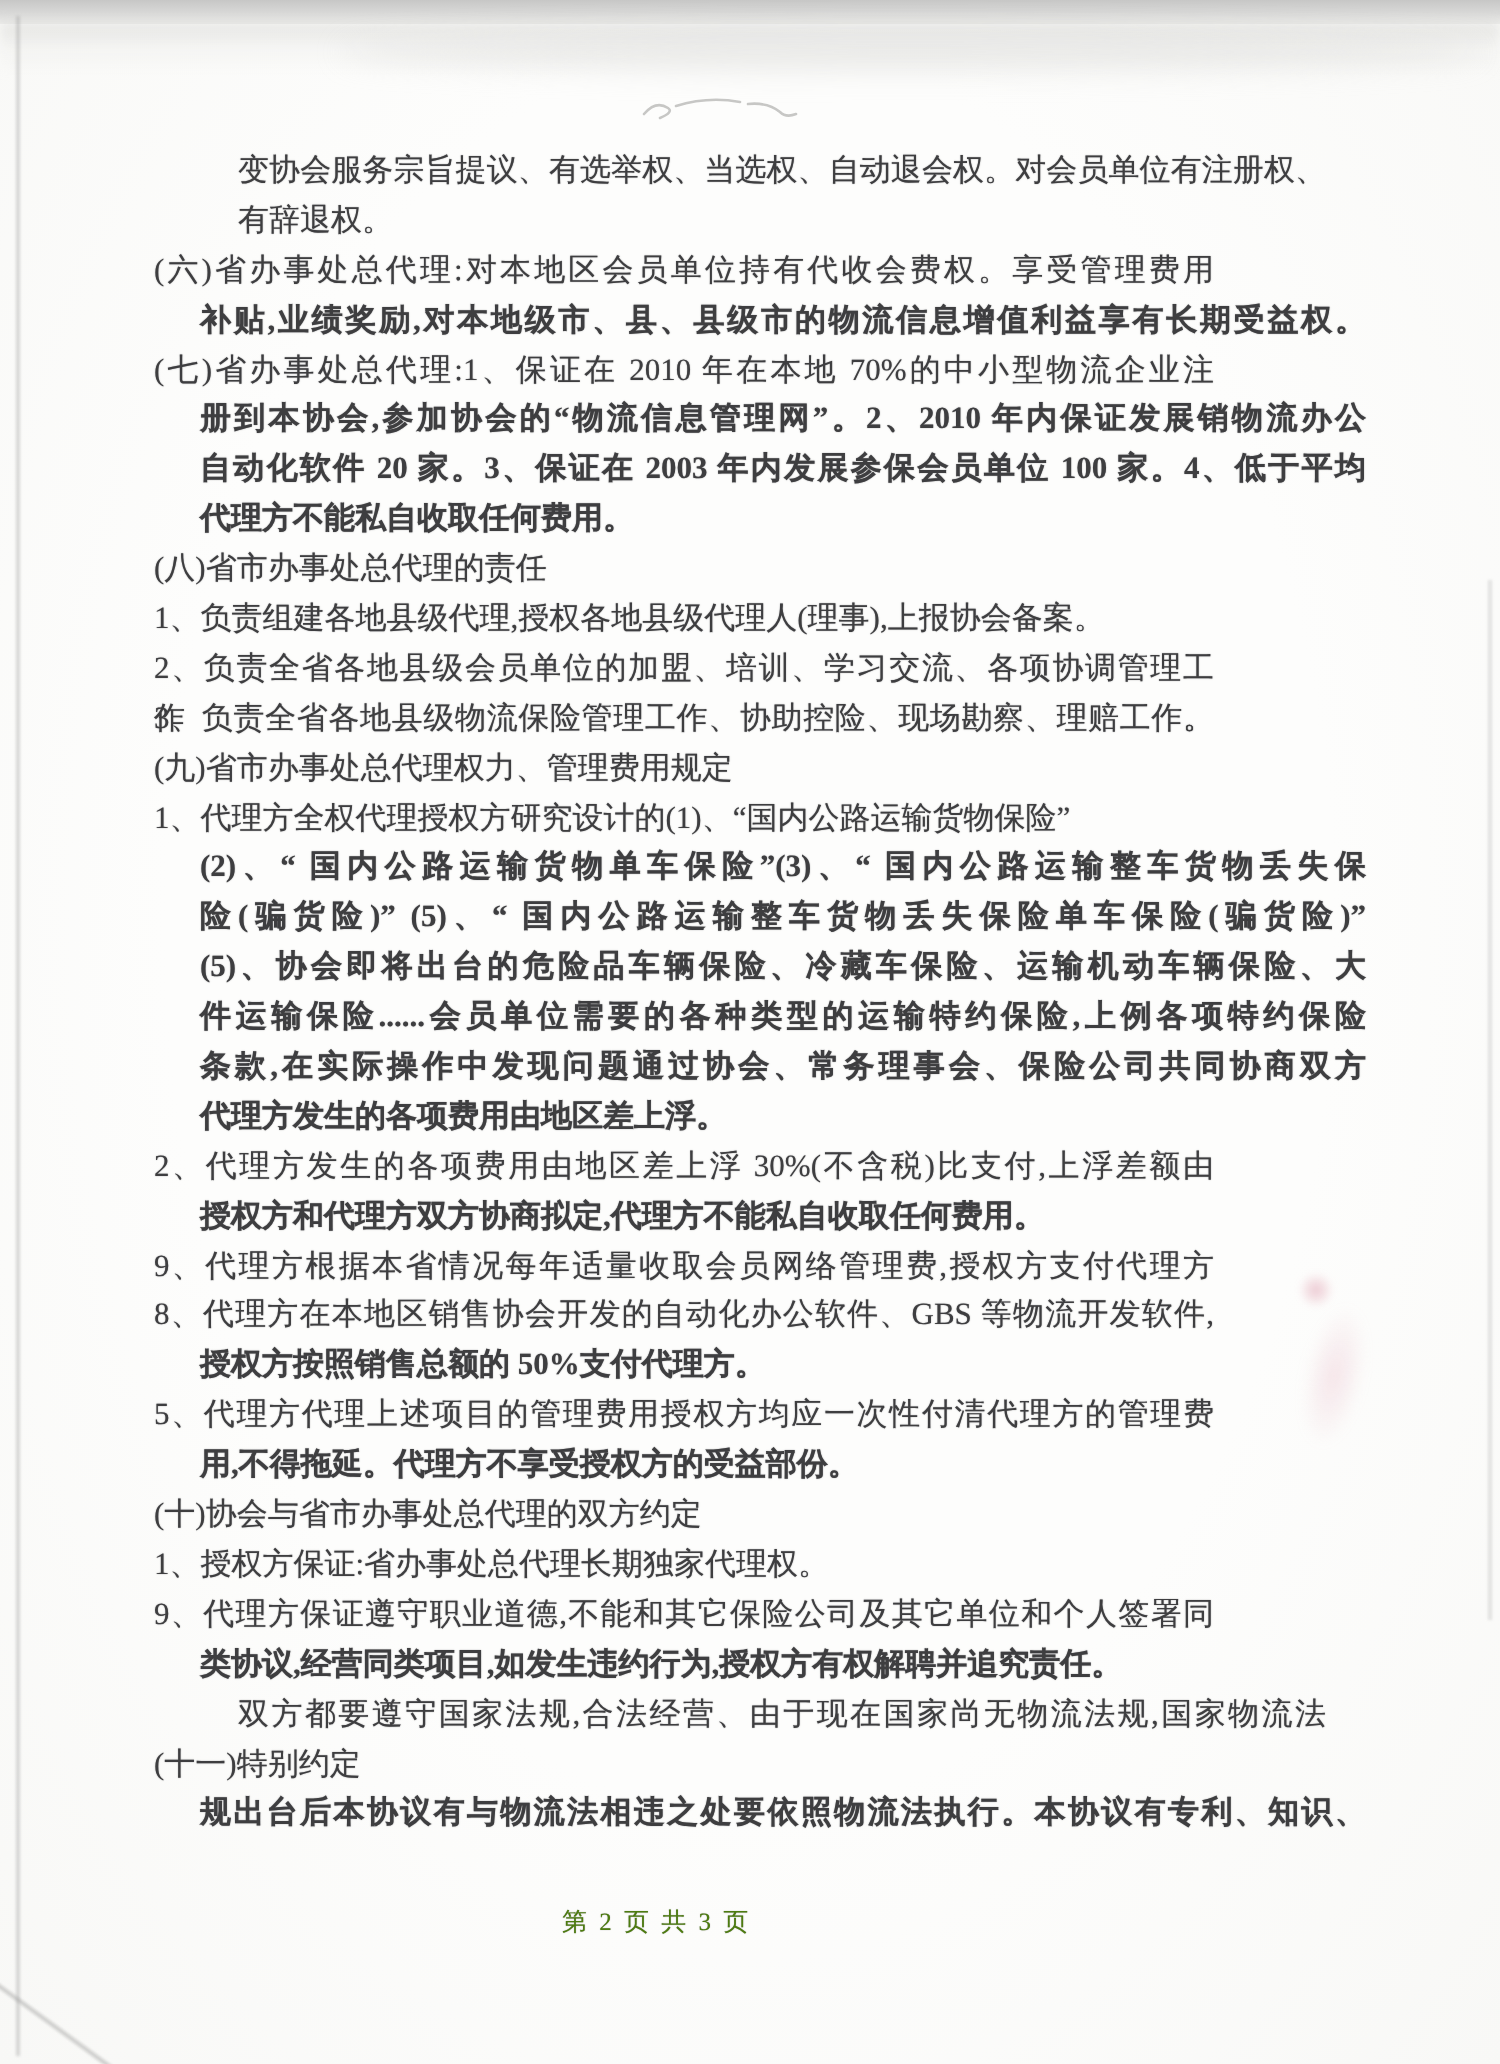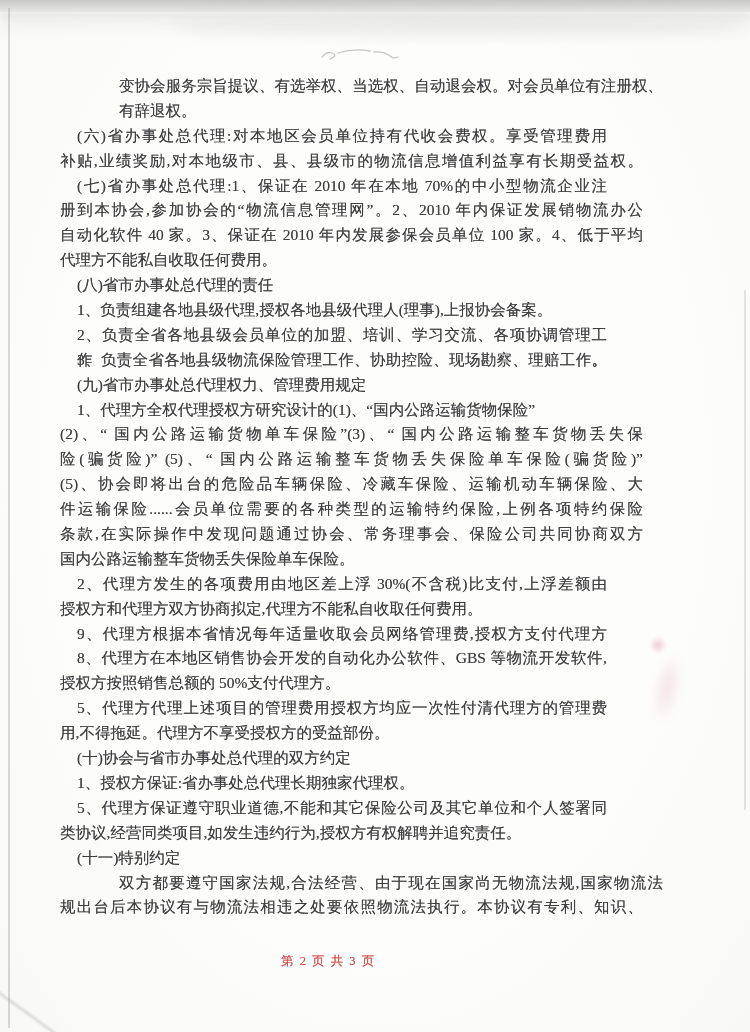--- a/index.html
+++ b/index.html
@@ -65,34 +65,34 @@
   .doc-lines {
     position: absolute; top: 74px; left: 0; width: 750px;
   }
   .line {
     height: 24.9px; line-height: 24.9px;
     font-size: 15.5px;
     color: #3e3e40;
     text-shadow: 0 0 0.6px rgba(62,62,64,0.65);
     white-space: nowrap;
   }
-  .line.margin { margin-left: 60px;  width: 583px; }
+  .line.margin { margin-left: 100px;  width: 583px; font-weight: bold; }
   .line.hang   { margin-left: 119px; width: 544px; }
   .line.para   { margin-left: 77px; width: 530px; }
   .line.just {
     white-space: normal;
     text-align: justify;
     text-align-last: justify;
     text-justify: inter-character;
   }
   .page-footer {
     position: absolute; left: 281px; top: 953px;
     font-size: 12.5px;
     letter-spacing: 1.5px;
-    color: #ef4444;
+    color: #4d7c0f;
     text-shadow: 0 0 0.5px rgba(74,74,76,0.6);
   }
 </style>
 </head>
 <body>
 
 <div class="top-band"></div>
 <div class="top-shadow"></div>
 <div class="top-wave"></div>
 <div class="edge-left"></div>
@@ -104,43 +104,43 @@
   <path d="M4,15 q6,-7 12,-3 q3,2 -4,5 M20,11 q16,-5 32,-2 M56,10 q10,-1 16,4 q3,3 8,1" fill="none" stroke="#b5b5b3" stroke-width="1.3" stroke-linecap="round"></path>
 </svg>
 
 <div class="doc-lines">
     <div class="line hang just">变协会服务宗旨提议、有选举权、当选权、自动退会权。对会员单位有注册权、</div>
     <div class="line hang">有辞退权。</div>
     <div class="line para just">(六)省办事处总代理:对本地区会员单位持有代收会费权。享受管理费用</div>
     <div class="line margin just">补贴,业绩奖励,对本地级市、县、县级市的物流信息增值利益享有长期受益权。</div>
     <div class="line para just">(七)省办事处总代理:1、保证在 2010 年在本地 70%的中小型物流企业注</div>
     <div class="line margin just">册到本协会,参加协会的“物流信息管理网”。2、2010 年内保证发展销物流办公</div>
-    <div class="line margin just">自动化软件 40 家。3、保证在 2010 年内发展参保会员单位 100 家。4、低于平均</div>
+    <div class="line margin just">自动化软件 20 家。3、保证在 2003 年内发展参保会员单位 100 家。4、低于平均</div>
     <div class="line margin">代理方不能私自收取任何费用。</div>
     <div class="line para">(八)省市办事处总代理的责任</div>
     <div class="line para">1、负责组建各地县级代理,授权各地县级代理人(理事),上报协会备案。</div>
     <div class="line para just">2、负责全省各地县级会员单位的加盟、培训、学习交流、各项协调管理工作。</div>
     <div class="line para just">3、负责全省各地县级物流保险管理工作、协助控险、现场勘察、理赔工作。</div>
     <div class="line para">(九)省市办事处总代理权力、管理费用规定</div>
     <div class="line para">1、代理方全权代理授权方研究设计的(1)、“国内公路运输货物保险”</div>
     <div class="line margin just">(2)、“ 国内公路运输货物单车保险”(3)、“ 国内公路运输整车货物丢失保</div>
     <div class="line margin just">险(骗货险)” (5)、“ 国内公路运输整车货物丢失保险单车保险(骗货险)”</div>
     <div class="line margin just">(5)、协会即将出台的危险品车辆保险、冷藏车保险、运输机动车辆保险、大</div>
     <div class="line margin just">件运输保险......会员单位需要的各种类型的运输特约保险,上例各项特约保险</div>
     <div class="line margin just">条款,在实际操作中发现问题通过协会、常务理事会、保险公司共同协商双方</div>
-    <div class="line margin">国内公路运输整车货物丢失保险单车保险。</div>
+    <div class="line margin">代理方发生的各项费用由地区差上浮。</div>
     <div class="line para just">2、代理方发生的各项费用由地区差上浮 30%(不含税)比支付,上浮差额由</div>
     <div class="line margin">授权方和代理方双方协商拟定,代理方不能私自收取任何费用。</div>
     <div class="line para just">9、代理方根据本省情况每年适量收取会员网络管理费,授权方支付代理方</div>
     <div class="line para just">8、代理方在本地区销售协会开发的自动化办公软件、GBS 等物流开发软件,</div>
     <div class="line margin">授权方按照销售总额的 50%支付代理方。</div>
     <div class="line para just">5、代理方代理上述项目的管理费用授权方均应一次性付清代理方的管理费</div>
     <div class="line margin">用,不得拖延。代理方不享受授权方的受益部份。</div>
     <div class="line para">(十)协会与省市办事处总代理的双方约定</div>
     <div class="line para">1、授权方保证:省办事处总代理长期独家代理权。</div>
-    <div class="line para just">5、代理方保证遵守职业道德,不能和其它保险公司及其它单位和个人签署同</div>
+    <div class="line para just">9、代理方保证遵守职业道德,不能和其它保险公司及其它单位和个人签署同</div>
     <div class="line margin">类协议,经营同类项目,如发生违约行为,授权方有权解聘并追究责任。</div>
+    <div class="line hang just">双方都要遵守国家法规,合法经营、由于现在国家尚无物流法规,国家物流法</div>
     <div class="line para">(十一)特别约定</div>
-    <div class="line hang just">双方都要遵守国家法规,合法经营、由于现在国家尚无物流法规,国家物流法</div>
     <div class="line margin just">规出台后本协议有与物流法相违之处要依照物流法执行。本协议有专利、知识、</div>
   </div>
 
 <div class="page-footer">第 2 页 共 3 页</div>
 
 </body></html>

